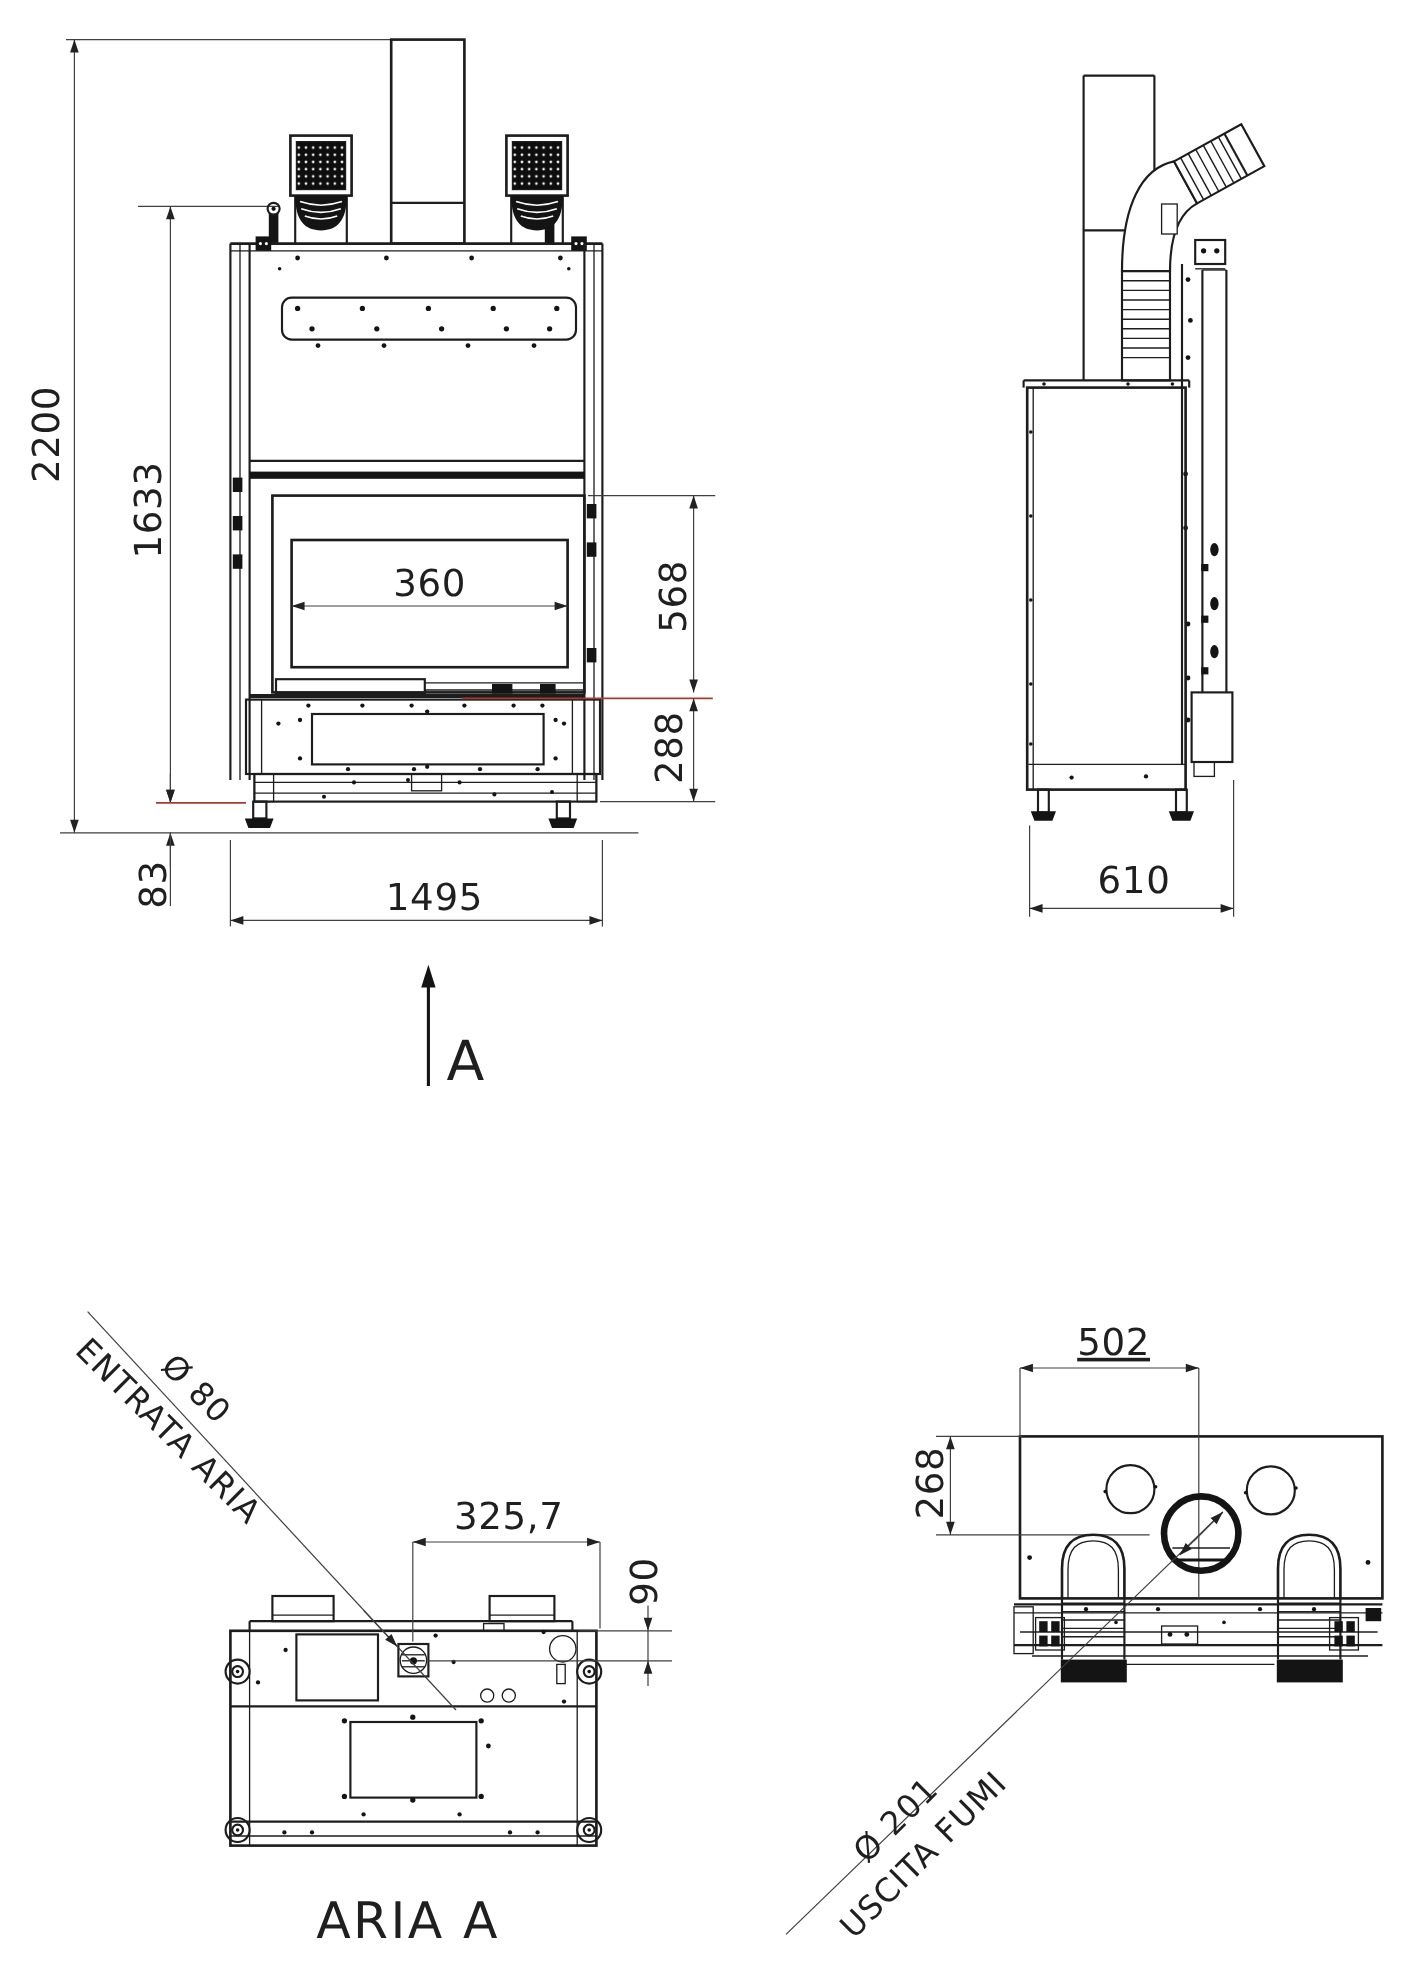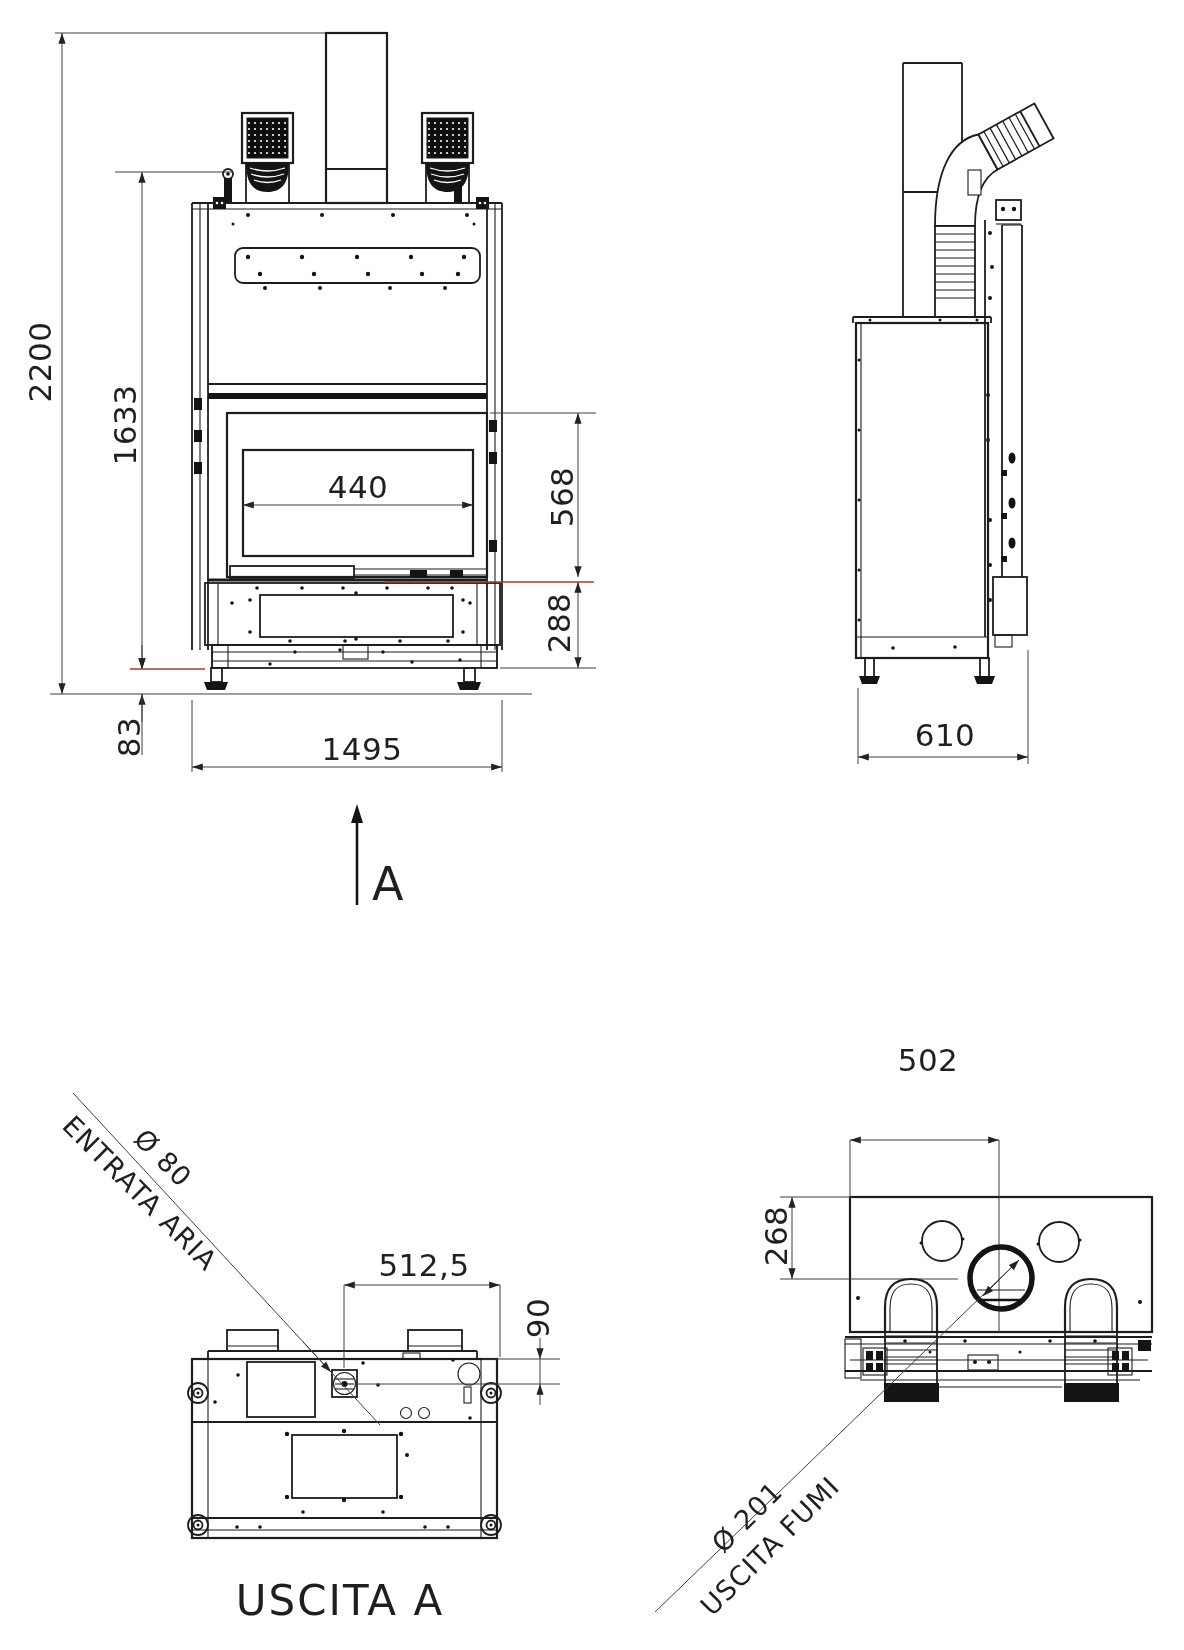--- a/index.html
+++ b/index.html
@@ -453,33 +453,33 @@
     <line class="dim" x1="540" y1="1405" x2="540" y2="1384" marker-end="url(#arr)"></line>
     <line class="dim" x1="540" y1="1359" x2="540" y2="1384"></line>
 
     <line class="dim" x1="73" y1="1093" x2="380" y2="1425"></line>
     <line class="dim" x1="303" y1="1342" x2="331" y2="1372" marker-end="url(#arr)"></line>
   </g>
 </svg>
 
   <div class="lbl rot-90" style="left:40px;top:362px;">2200</div>
   <div class="lbl rot-90" style="left:125px;top:425px;">1633</div>
-  <div class="lbl" style="left:358px;top:487px;">440</div>
+  <div class="lbl" style="left:358px;top:487px;">360</div>
   <div class="lbl rot-90" style="left:562px;top:497px;">568</div>
   <div class="lbl rot-90" style="left:559px;top:623px;">288</div>
   <div class="lbl rot-90" style="left:129px;top:737px;">83</div>
   <div class="lbl" style="left:362px;top:749px;">1495</div>
   <div class="lbl big" style="left:388px;top:884px;">A</div>
 
   <div class="lbl" style="left:945px;top:735px;text-align:center;">610</div>
 
-  <div class="lbl" style="left:928px;top:1060px;">502</div>
+  <div class="lbl" style="left:928px;top:1120px;text-decoration:underline;">502</div>
   <div class="lbl rot-90" style="left:776px;top:1236px;">268</div>
   <div class="lbl callout rot-45" style="left:747px;top:1517px;">Ø 201</div>
   <div class="lbl callout rot-45" style="left:770px;top:1546px;">USCITA FUMI</div>
 
-  <div class="lbl" style="left:424px;top:1265px;">512,5</div>
+  <div class="lbl" style="left:424px;top:1265px;">325,7</div>
   <div class="lbl rot-90" style="left:538px;top:1318px;">90</div>
   <div class="lbl callout rot45" style="left:163px;top:1158px;">Ø 80</div>
   <div class="lbl callout rot45" style="left:140px;top:1193px;">ENTRATA ARIA</div>
-  <div class="lbl title" style="left:340px;top:1601px;">USCITA A</div>
+  <div class="lbl title" style="left:340px;top:1601px;">ARIA A</div>
 
 </div>
 
 </body></html>

